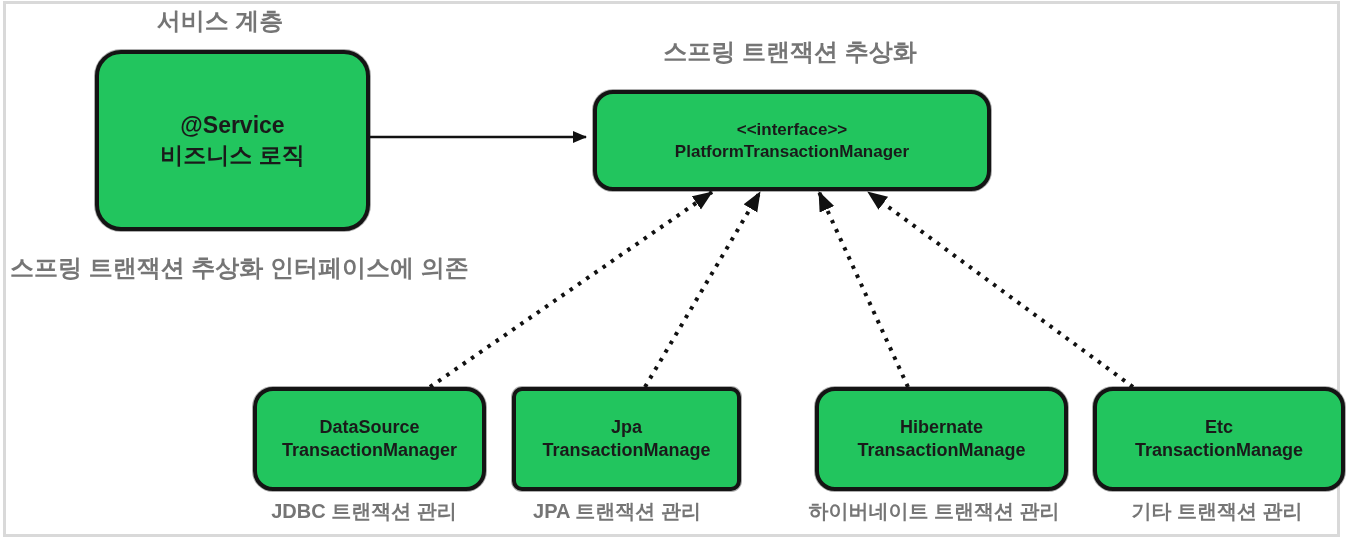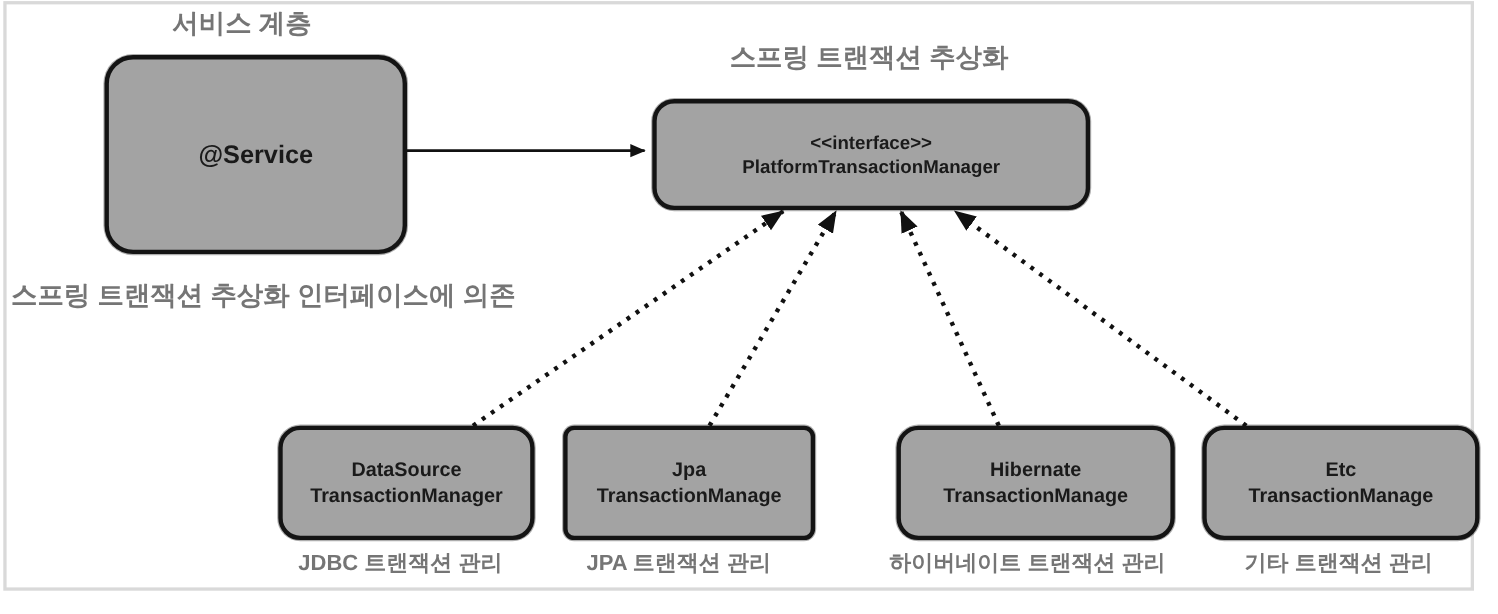--- a/index.html
+++ b/index.html
@@ -24,21 +24,21 @@
     color: #757575;
     font-weight: bold;
     font-size: 24px;
     white-space: nowrap;
   }
   .centered { transform: translateX(-50%); }
   .sketch-box {
     position: absolute;
     border: 4px solid #141414;
     border-radius: 26px;
-    background: #a3a3a3;
+    background: #22c55e;
     display: flex;
     flex-direction: column;
     align-items: center;
     justify-content: center;
     text-align: left;
     color: #1a1a1a;
     font-weight: bold;
     box-shadow: 0 0 0 1px rgba(20,20,20,0.35);
   }
   .service-box { left: 95px; top: 50px; width: 267px; height: 173px; font-size: 23px; line-height: 1.3; }
@@ -82,20 +82,21 @@
   </svg>
 
   <div class="gray-label centered" style="left:220px; top:5px;">서비스 계층</div>
 
   <div class="gray-label centered" style="left:790px; top:36px;">스프링 트랜잭션 추상화</div>
 
   <div class="gray-label" style="left:10px; top:252px;">스프링 트랜잭션 추상화 인터페이스에 의존</div>
 
   <div class="sketch-box service-box">
     <div>@Service</div>
+    <div>비즈니스 로직</div>
   </div>
 
   <div class="sketch-box interface-box">
     <div>&lt;&lt;interface&gt;&gt;</div>
     <div>PlatformTransactionManager</div>
   </div>
 
   <div class="sketch-box impl-box impl-1">
     <div>DataSource</div>
     <div>TransactionManager</div>

